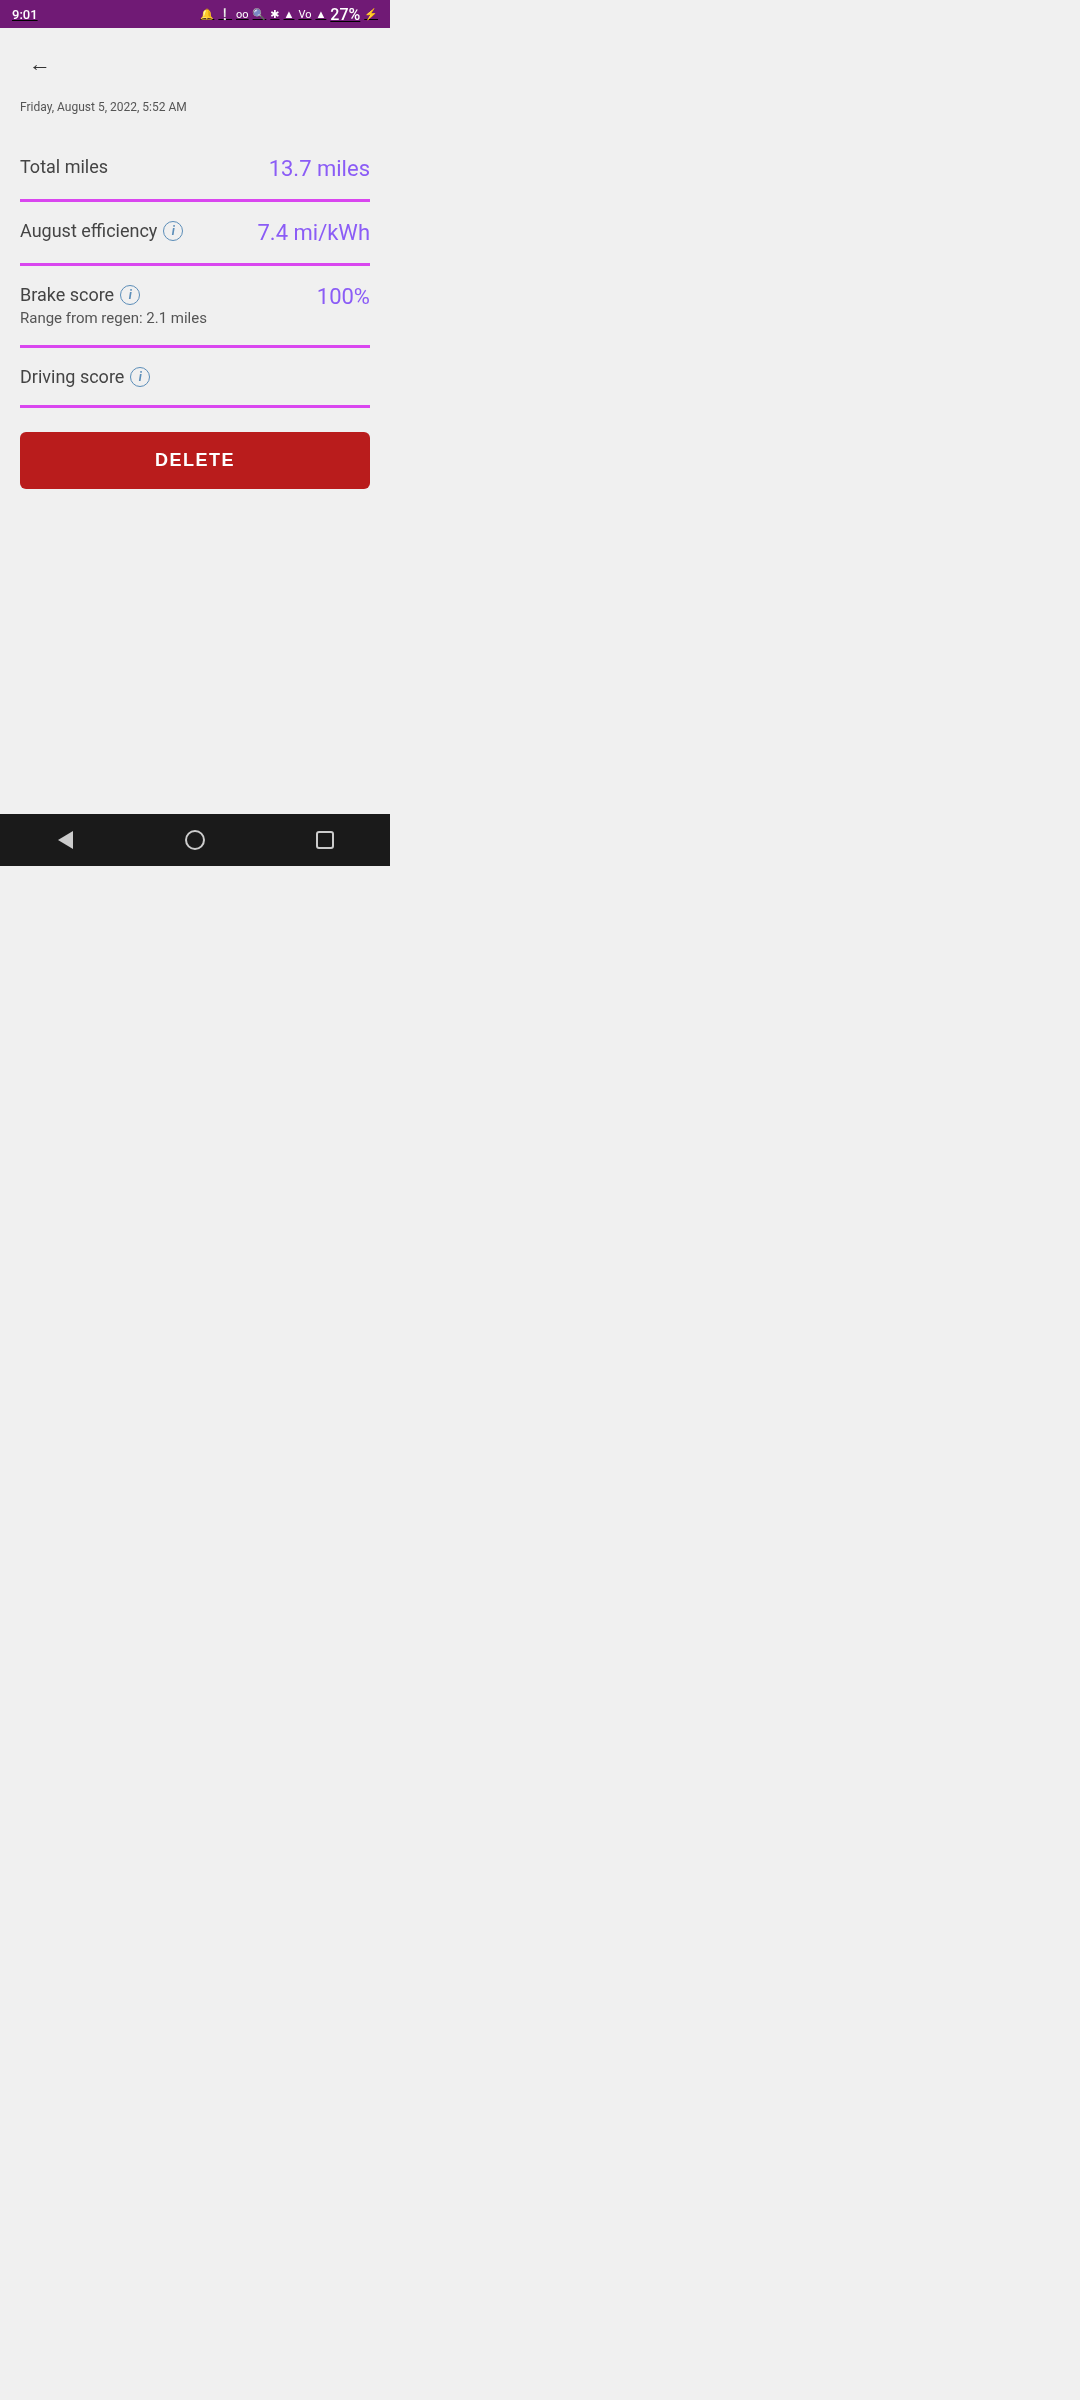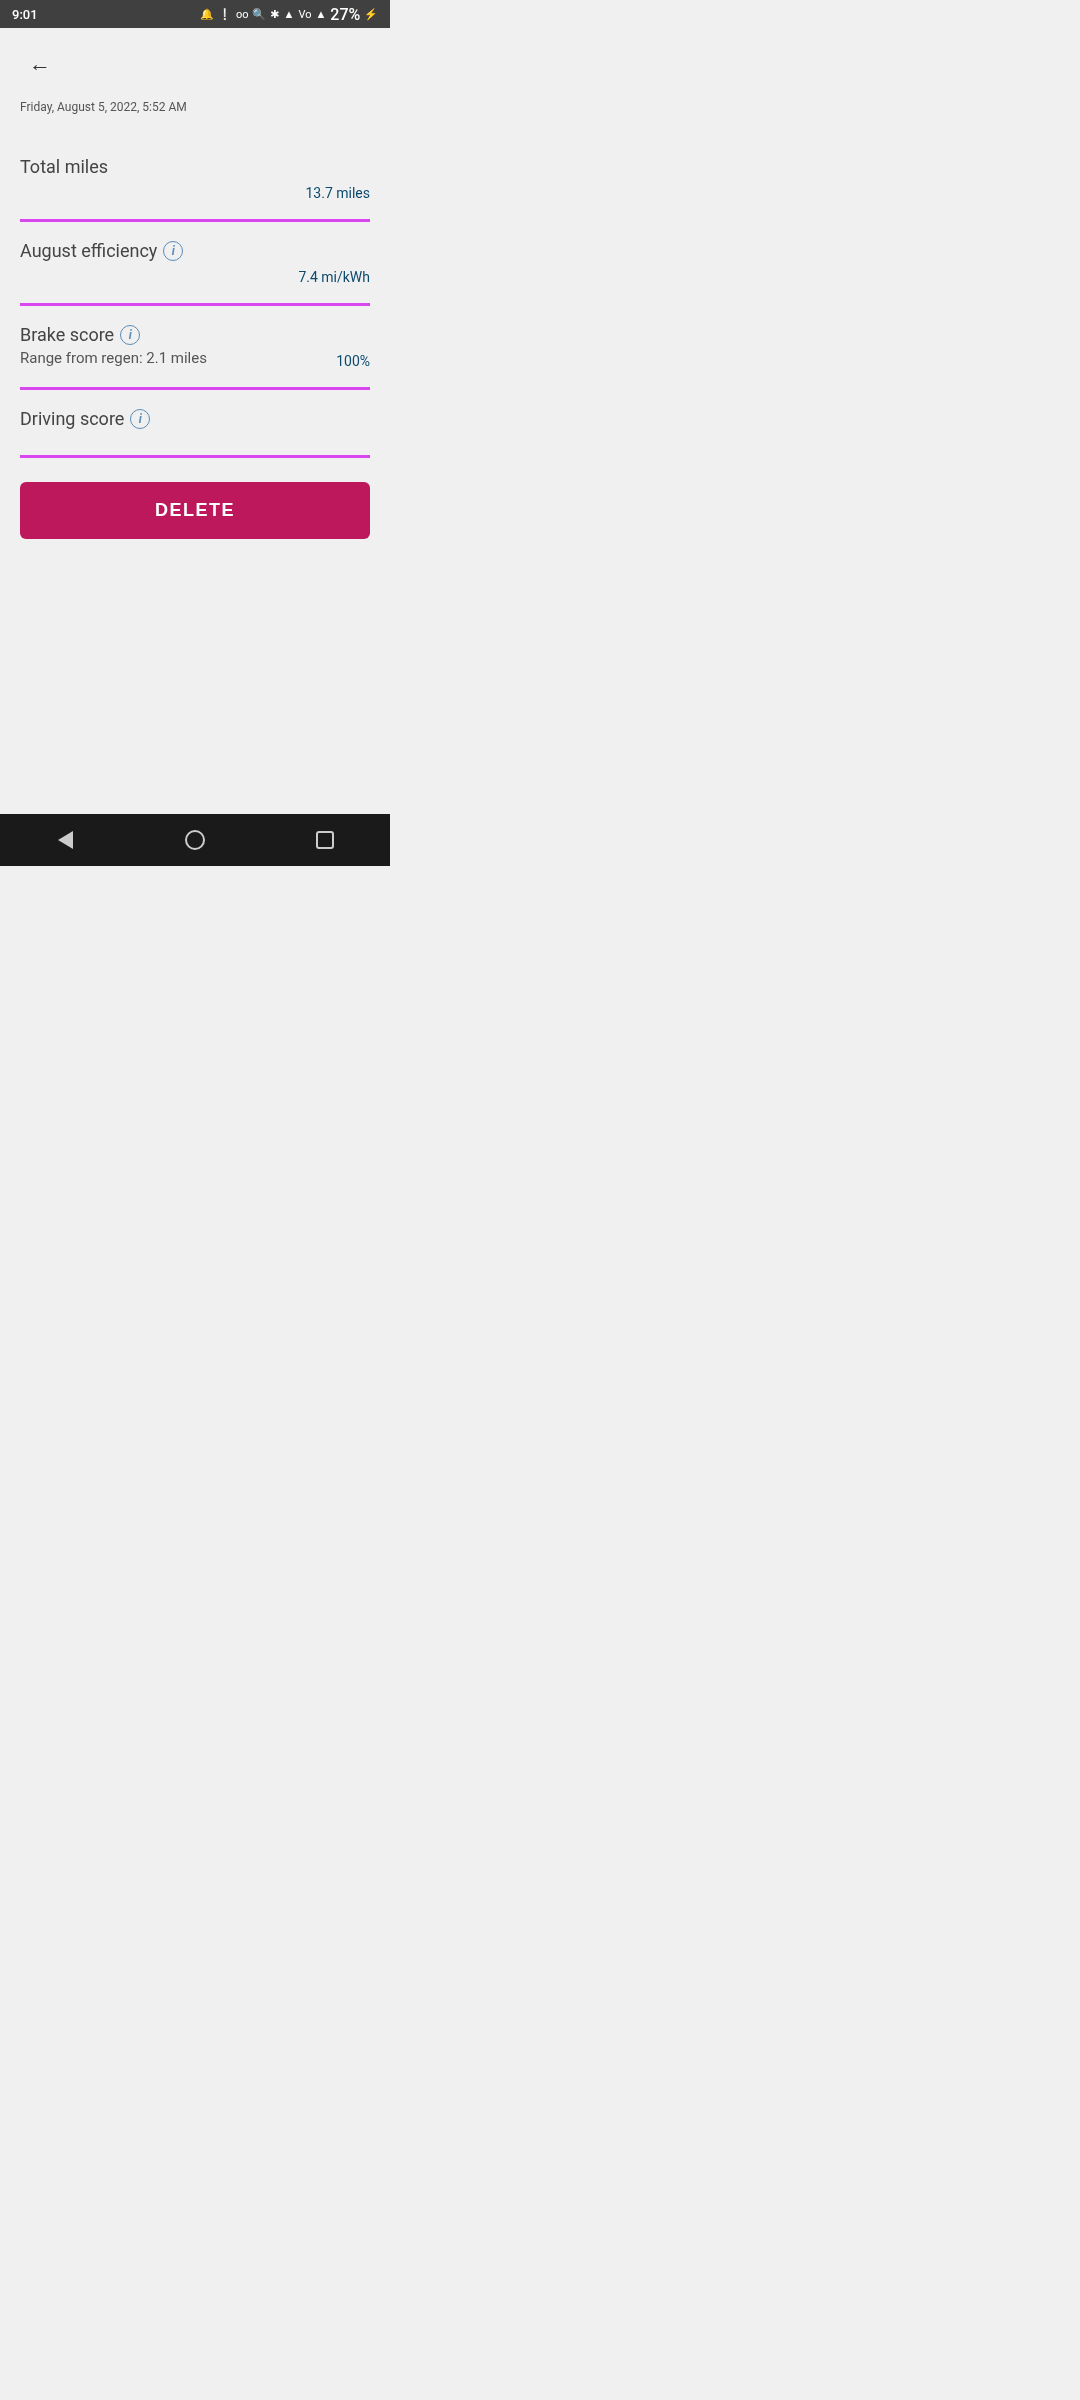--- a/index.html
+++ b/index.html
@@ -15,25 +15,26 @@
       background-color: #f0f0f0;
       font-family: 'Roboto', Arial, sans-serif;
       overflow: hidden;
       position: relative;
     }
 
     
     .status-bar {
       width: 100%;
       height: 28px;
-      background-color: #404040;
+      background-color: #701a75;
       display: flex;
       align-items: center;
       justify-content: space-between;
       padding: 8px 12px;
+      text-decoration: underline;
     }
 
     .status-time {
       color: white;
       font-size: 13px;
       font-weight: 500;
     }
 
     .status-icons {
       display: flex;
@@ -110,24 +111,23 @@
       align-items: center;
       gap: 6px;
     }
 
     .stat-sub-label {
       font-size: 15px;
       color: #555555;
     }
 
     .stat-value {
-      font-size: 14px;
-      color: #0c4a6e;
+      font-size: 22px;
+      color: #8b5cf6;
       text-align: right;
-      margin-top: 29px;
     }
 
     
     .info-icon {
       width: 20px;
       height: 20px;
       border-radius: 50%;
       border: 1.5px solid #5b8db8;
       color: #5b8db8;
       display: inline-flex;
@@ -140,21 +140,21 @@
       flex-shrink: 0;
     }
 
     
     .delete-section {
       padding: 24px 0 0 0;
     }
 
     .delete-btn {
       width: 100%;
-      background-color: #be185d;
+      background-color: #b91c1c;
       color: white;
       border: none;
       border-radius: 6px;
       padding: 18px;
       font-size: 18px;
       font-weight: 700;
       letter-spacing: 1.5px;
       cursor: pointer;
       text-transform: uppercase;
     }

